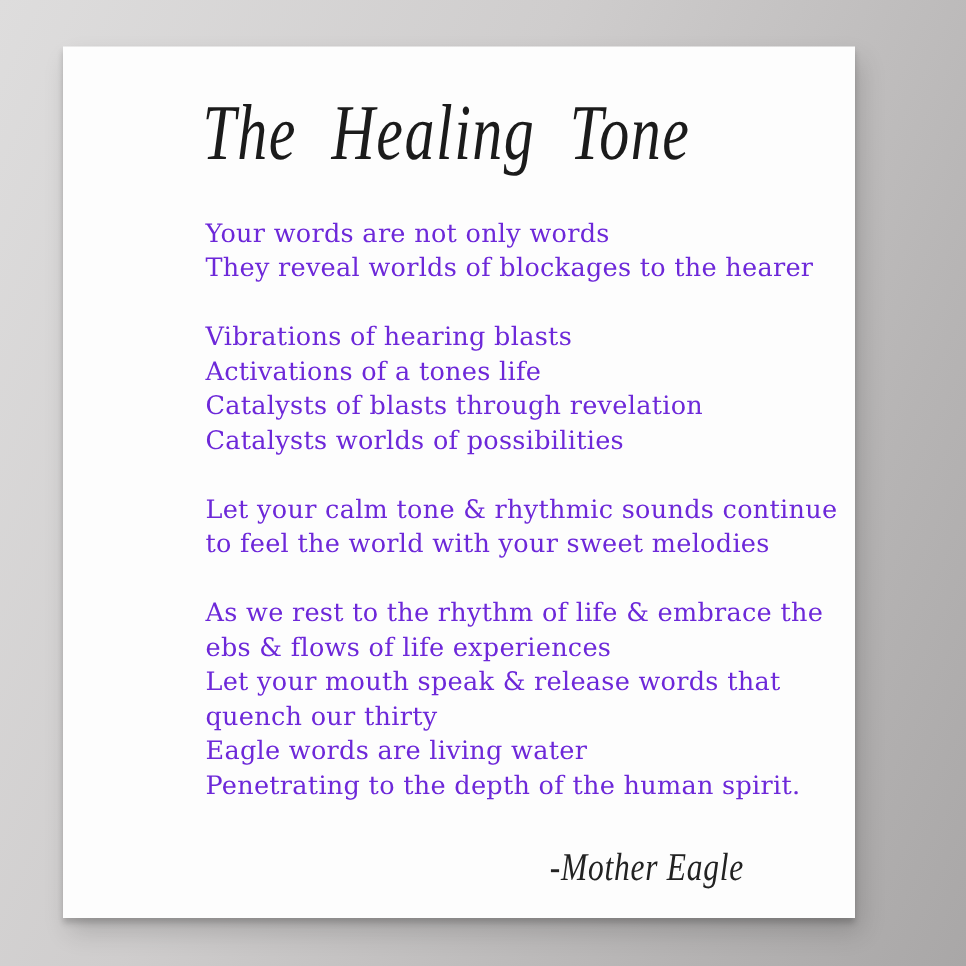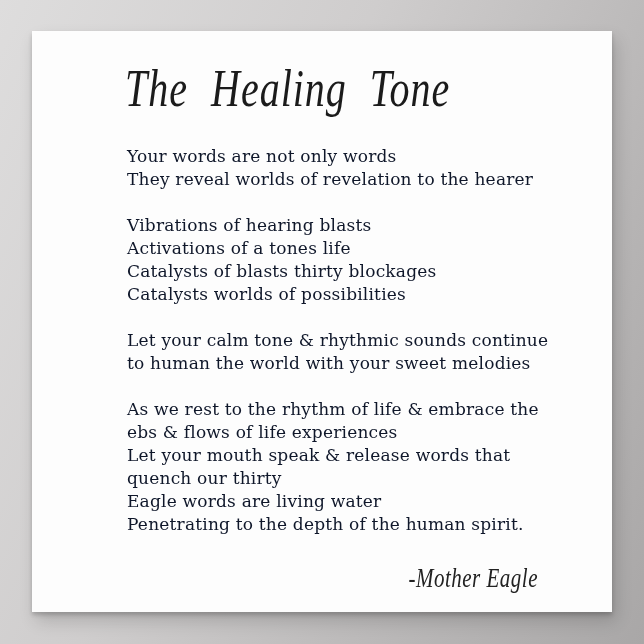--- a/index.html
+++ b/index.html
@@ -11,23 +11,23 @@
     font-family: "DejaVu Serif", serif;
   }
   .backdrop {
     position: relative;
     width: 644px;
     height: 644px;
     background: linear-gradient(115deg, #dedddd 0%, #cfcdcd 40%, #b6b4b4 78%, #a9a7a7 100%);
   }
   .poster {
     position: absolute;
-    left: 32px;
+    left: 42px;
     top: 31px;
-    width: 580px;
+    width: 528px;
     height: 581px;
     background: #fdfdfd;
     box-shadow: 0 3px 4px rgba(0,0,0,0.18), 4px 9px 16px rgba(0,0,0,0.16);
   }
   .poster-title {
     position: absolute;
     left: 93px;
     top: 26px;
     margin: 0;
     font-family: "Liberation Serif", serif;
@@ -39,21 +39,21 @@
     color: #1b1b1b;
     transform: scaleY(1.32);
     transform-origin: left top;
     white-space: nowrap;
   }
   .poem {
     position: absolute;
     left: 95px;
     top: 114px;
     width: 470px;
-    color: #0f172a;
+    color: #6d28d9;
   }
   .stanza {
     margin: 0 0 23px 0;
   }
   .line {
     margin: 0;
     font-size: 17px;
     line-height: 23px;
     letter-spacing: 0.2px;
     white-space: nowrap;
@@ -79,33 +79,33 @@
 
 <div class="backdrop">
   <div class="poster">
 
     <h1 class="poster-title">The Healing Tone</h1>
 
     <div class="poem">
 
       <div class="stanza">
         <p class="line">Your words are not only words</p>
-        <p class="line">They reveal worlds of revelation to the hearer</p>
+        <p class="line">They reveal worlds of blockages to the hearer</p>
       </div>
 
       <div class="stanza">
         <p class="line">Vibrations of hearing blasts</p>
         <p class="line">Activations of a tones life</p>
-        <p class="line">Catalysts of blasts thirty blockages</p>
+        <p class="line">Catalysts of blasts through revelation</p>
         <p class="line">Catalysts worlds of possibilities</p>
       </div>
 
       <div class="stanza">
         <p class="line">Let your calm tone &amp; rhythmic sounds continue</p>
-        <p class="line">to human the world with your sweet melodies</p>
+        <p class="line">to feel the world with your sweet melodies</p>
       </div>
 
       <div class="stanza">
         <p class="line">As we rest to the rhythm of life &amp; embrace the</p>
         <p class="line">ebs &amp; flows of life experiences</p>
         <p class="line">Let your mouth speak &amp; release words that</p>
         <p class="line">quench our thirty</p>
         <p class="line">Eagle words are living water</p>
         <p class="line">Penetrating to the depth of the human spirit.</p>
       </div>

